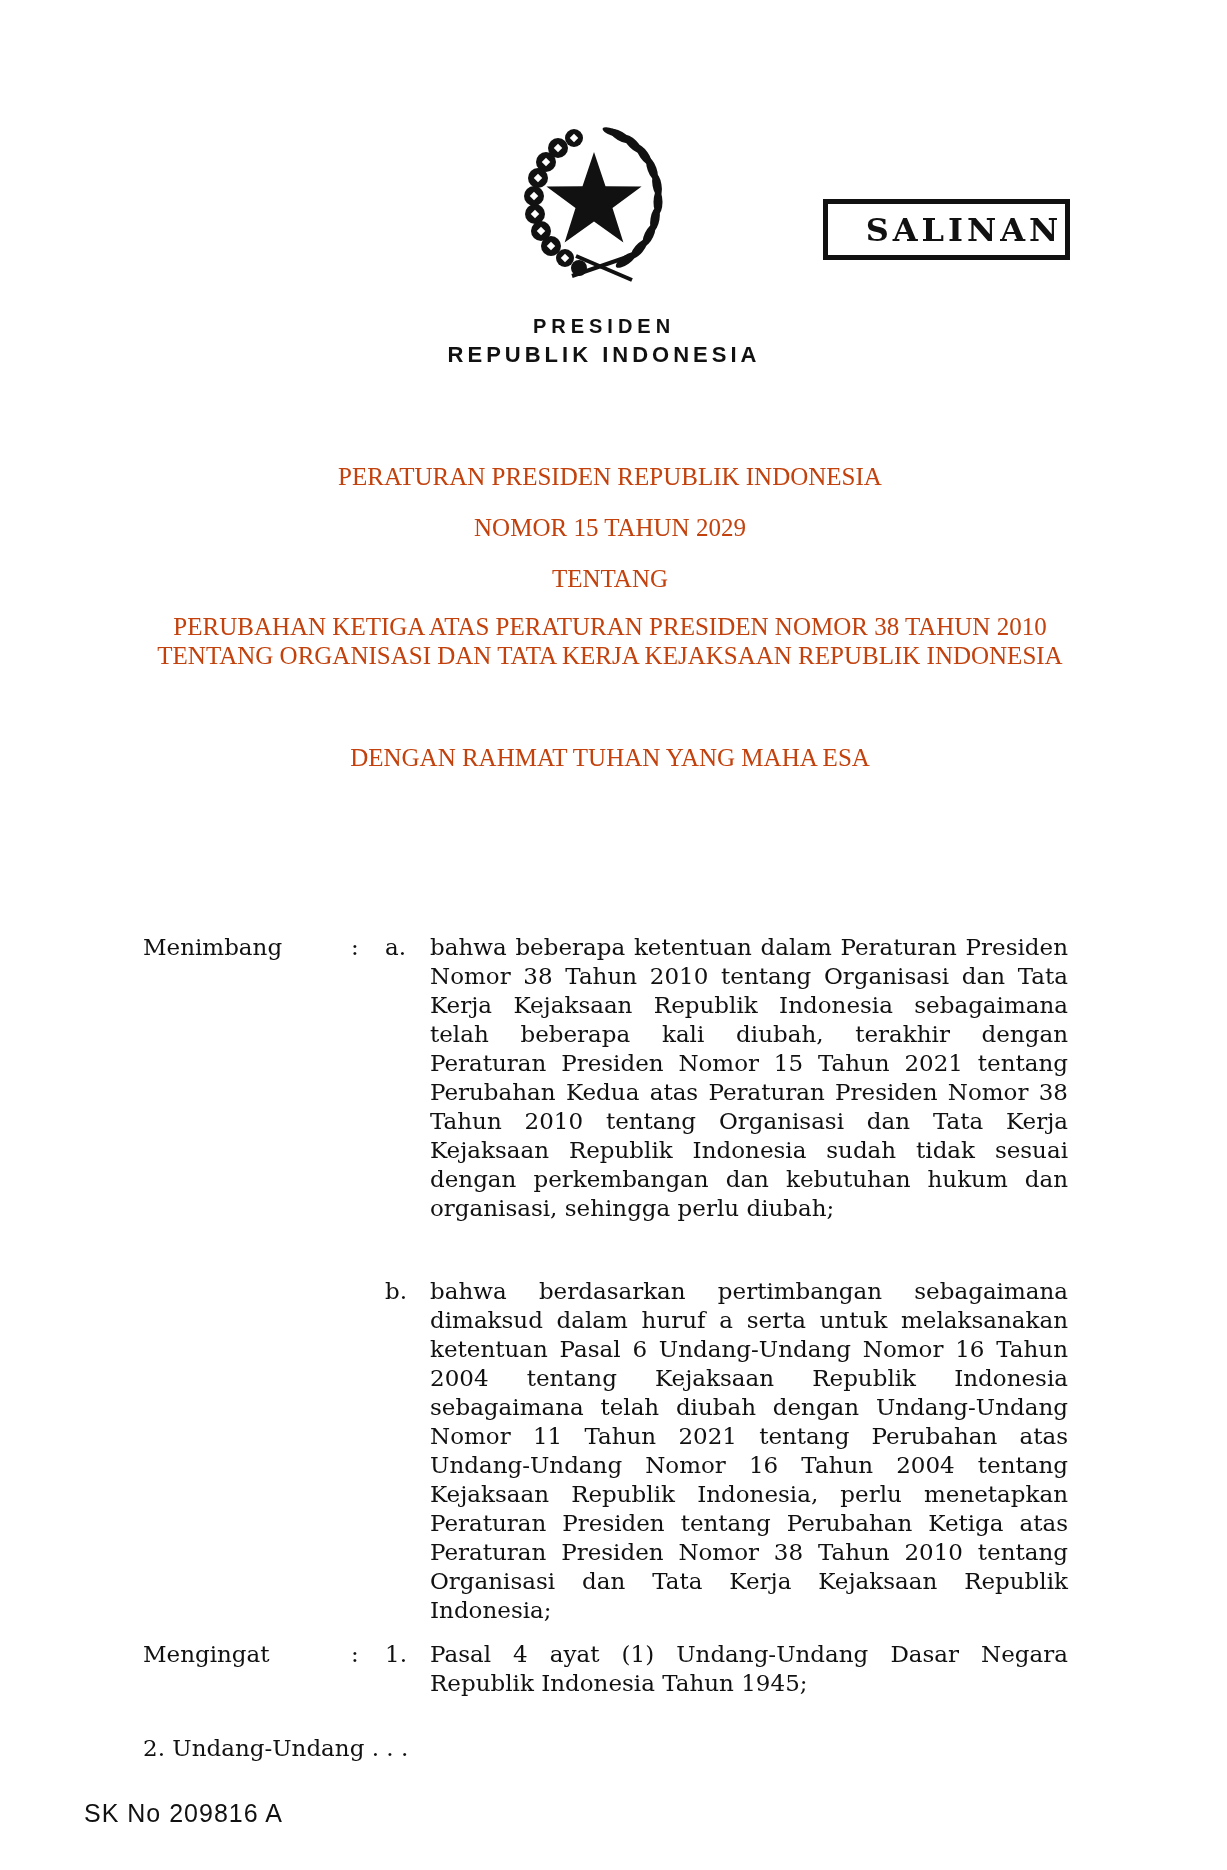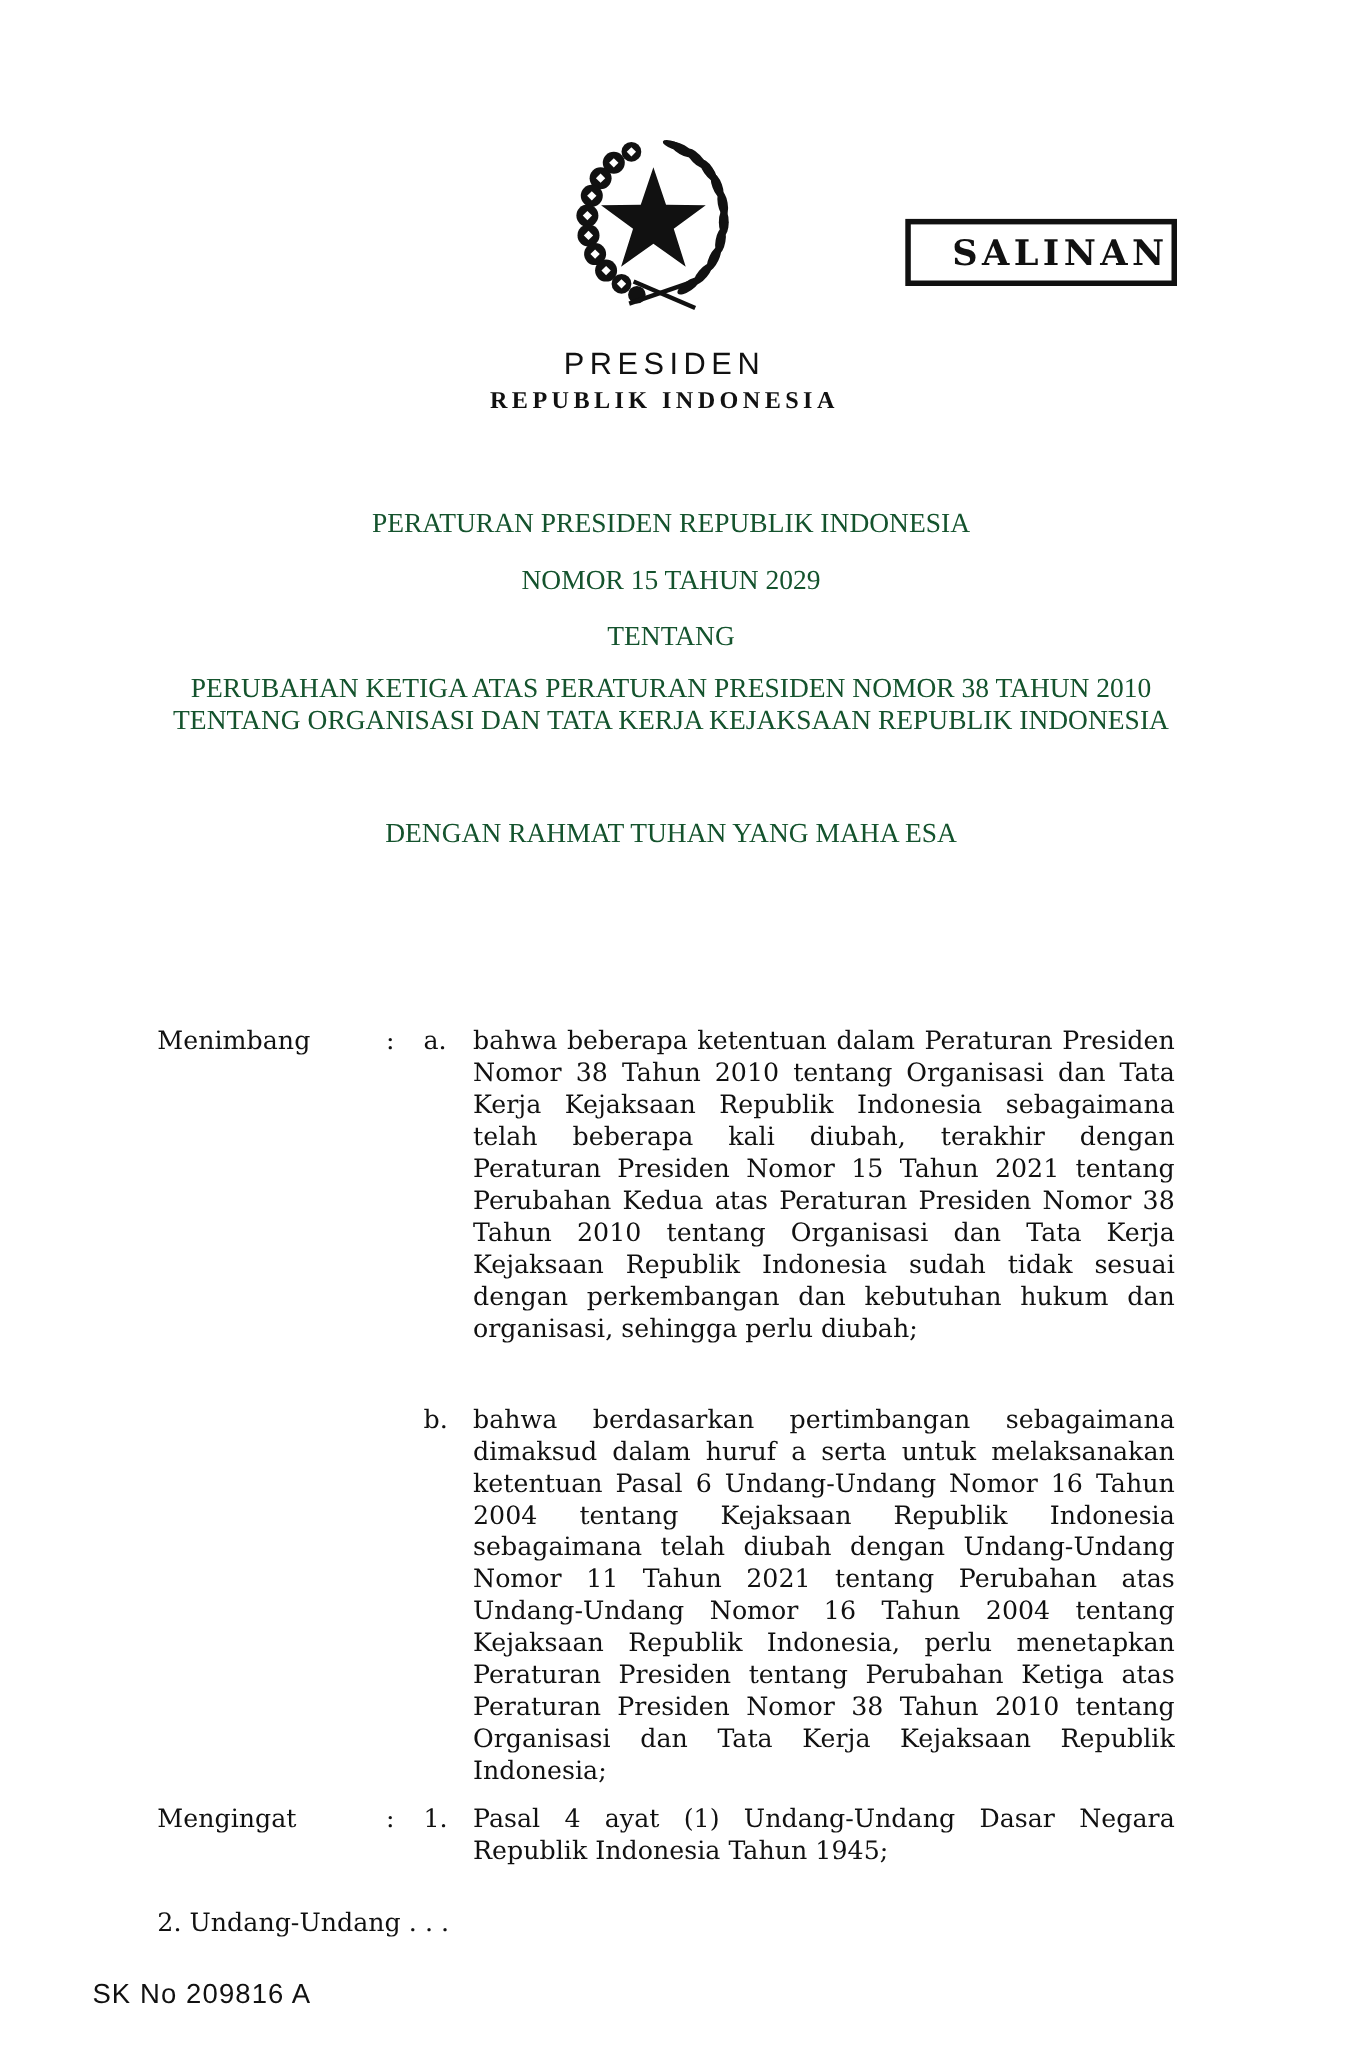--- a/index.html
+++ b/index.html
@@ -26,34 +26,34 @@
     font-family:"DejaVu Serif", serif;
     font-weight:bold; font-size:32px; letter-spacing:4px;
   }
 
   .letterhead {
     position:absolute; top:315px; left:104px; width:1000px;
     text-align:center;
   }
   .letterhead-1 {
     font-family:"Liberation Sans", sans-serif;
-    font-weight:normal; font-size:28px; letter-spacing:5px;
+    font-weight:bold; font-size:20px; letter-spacing:5px;
   }
   .letterhead-2 {
-    font-family:Liberation Serif, serif;
+    font-family:Liberation Sans, sans-serif;
     font-weight:bold; font-size:22px; letter-spacing:4px;
     margin-top:4px;
   }
 
   
   .heading, .invocation, .authority {
     position:absolute; left:140px; width:940px;
     text-align:center;
     font-family:"Liberation Serif", serif;
-    font-size:25px; line-height:29px; color:#14532d;
+    font-size:25px; line-height:29px; color:#c2410c;
   }
   .heading { top:462px; }
   .h-line { line-height:29px; }
   .h-gap { margin-bottom:22px; }
   .h-gap-sm { margin-bottom:19px; }
   .invocation { top:743px;text-align:center; }
   .authority  { top:828px; }
 
   
   .section {

